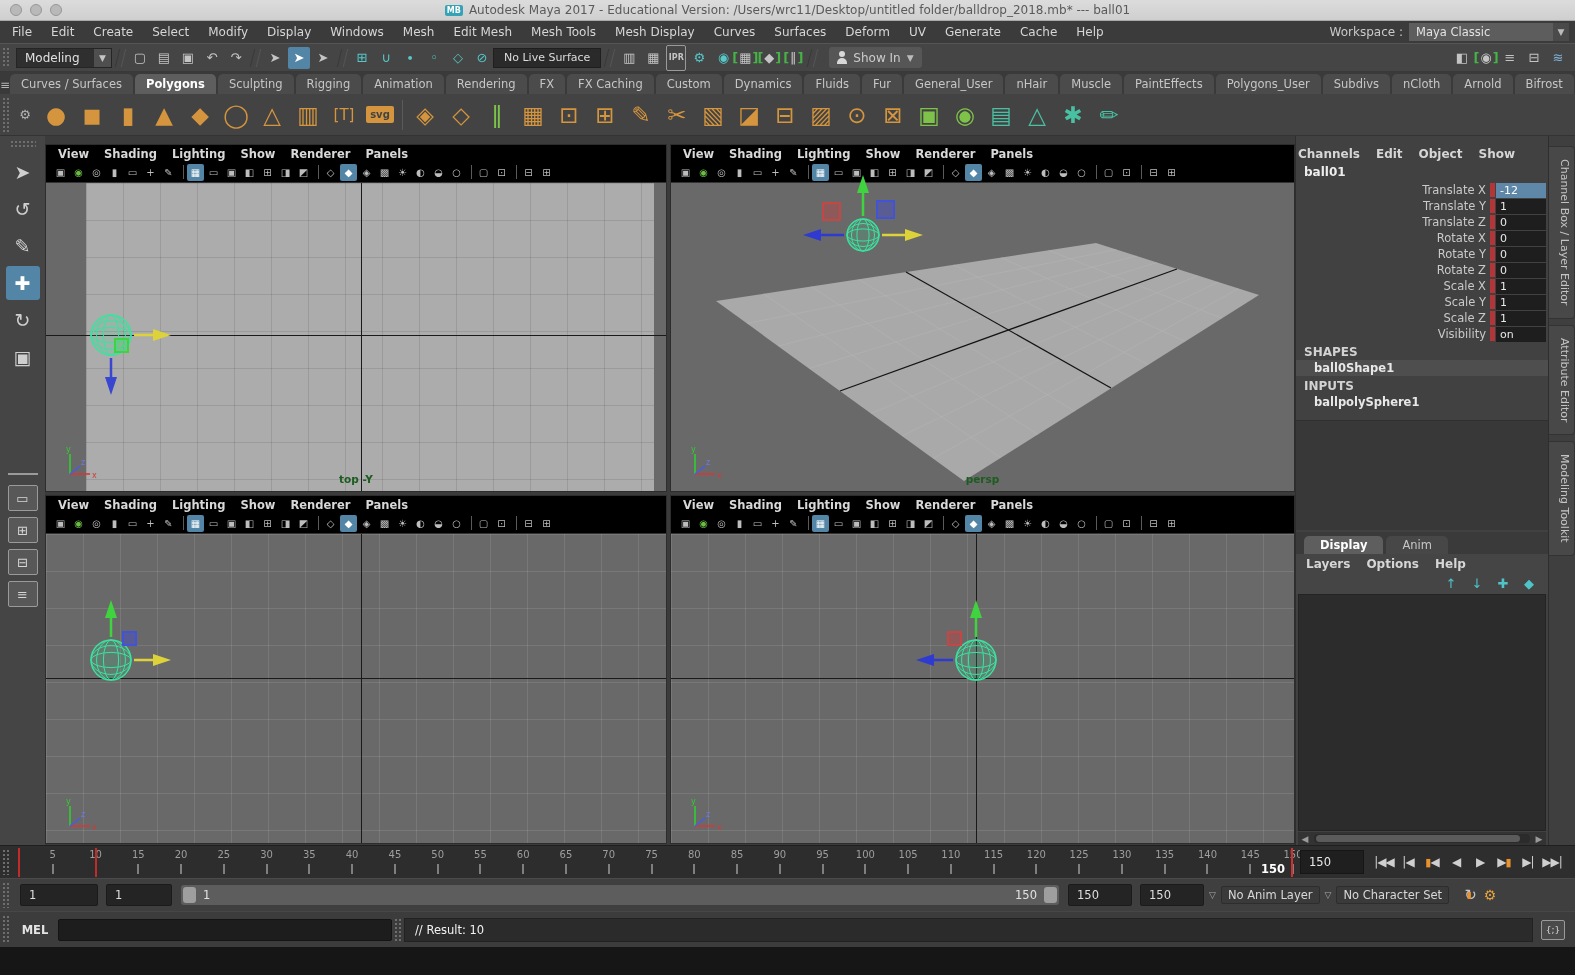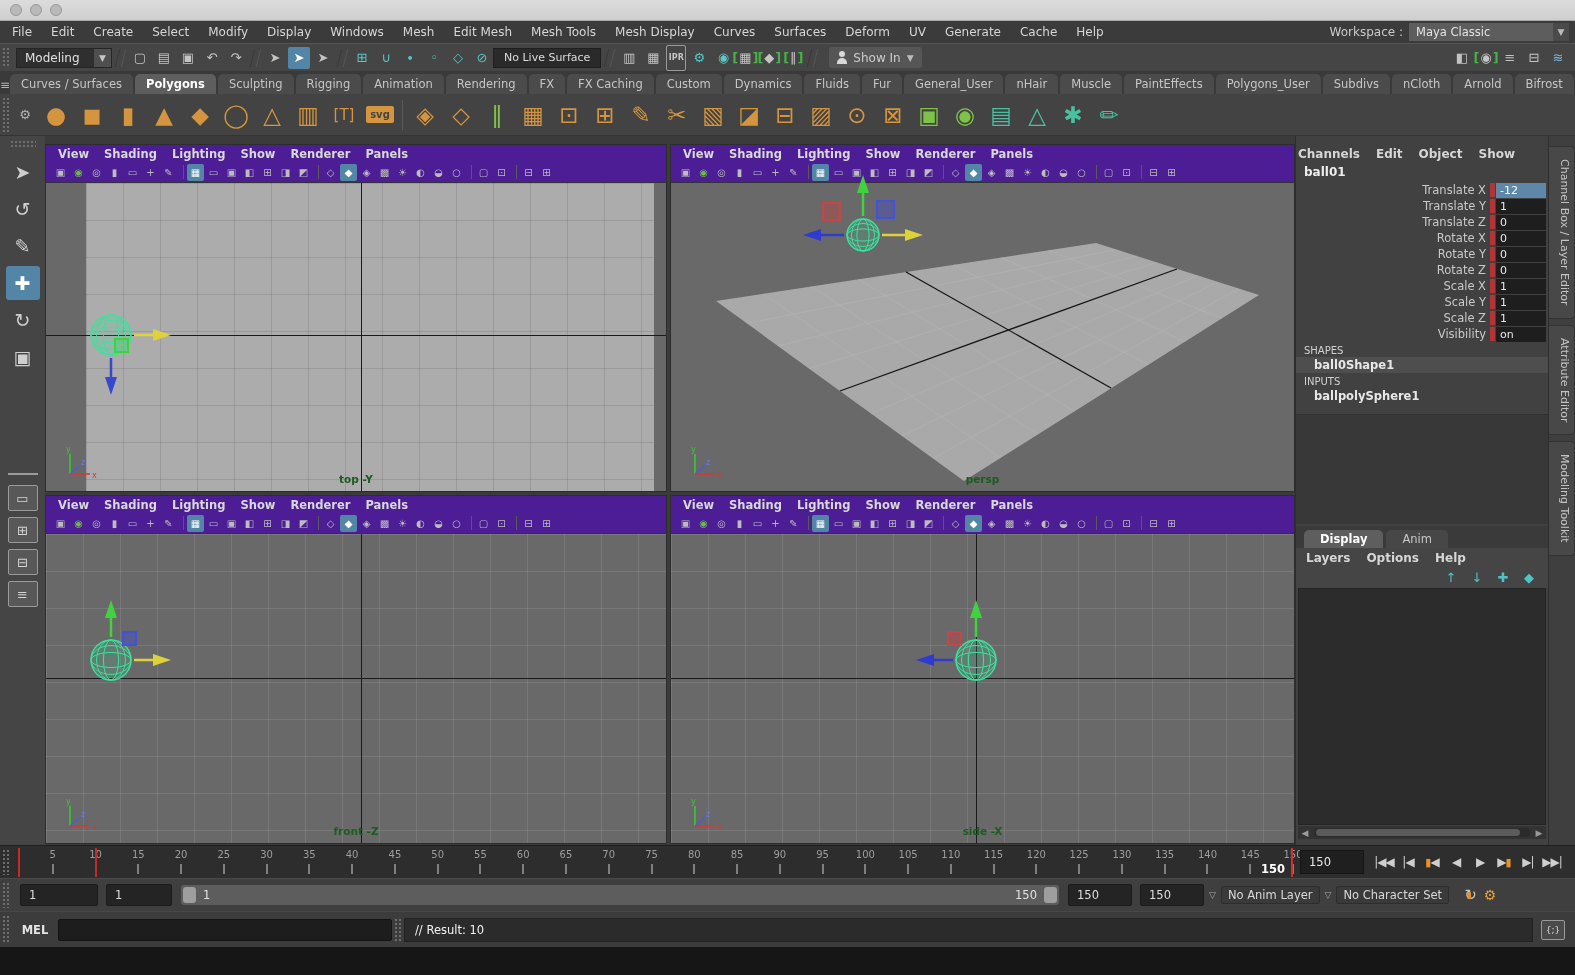--- a/index.html
+++ b/index.html
@@ -65,21 +65,21 @@
   .tool.active { background:#5285a6; color:#fff; }
   .tb-sep { width:30px; height:2px; background:#9a9a9a; margin:96px 0 10px 0; }
   .layoutbtn { width:30px; height:26px; border:1px solid #9a9a9a; background:#585858; color:#d6d6d6; display:flex; align-items:center; justify-content:center; font-size:13px; margin-bottom:6px; border-radius:2px; }
 
   .vp-area { position:absolute; left:45px; top:0; width:1250px; height:709px; background:#3b3b3b; }
   .viewport { position:absolute; border:1px solid #2d2d2d; background:#696969; overflow:hidden; }
   .vp-tl { left:0; top:8px; width:622px; height:348px; }
   .vp-tr { left:625px; top:8px; width:625px; height:348px; }
   .vp-bl { left:0; top:359px; width:622px; height:349px; }
   .vp-br { left:625px; top:359px; width:625px; height:349px; }
-  .vp-header { height:38px; background:#4c1d95; border-bottom:1px solid #333; }
+  .vp-header { height:38px; background:#000000; border-bottom:1px solid #333; }
   .vp-menus { display:flex; gap:15px; padding:1px 0 0 12px; height:16px; align-items:center; }
   .vp-menu-item { color:#d8d8d8; font-size:11.5px; font-weight:bold; }
   .vp-iconbar { display:flex; align-items:center; gap:1px; padding-left:6px; height:22px; }
   .vp-icon { width:17px; height:17px; display:flex; align-items:center; justify-content:center; color:#bdbdbd; font-size:10px; border-radius:2px; }
   .vp-icon.active { background:#5285a6; color:#fff; }
   .vp-icon.green { color:#6abe45; }
   .vp-sep { width:4px; height:14px; border-right:1px solid #5a5a5a; margin:0 2px; }
   .vp-content { position:absolute; left:0; top:38px; right:0; bottom:0; background:#696969; }
   .vp-label { position:absolute; bottom:6px; left:0; right:0; text-align:center; color:#1c5c20; font-weight:bold; font-size:10.5px; z-index:5; }
   .gizmo { position:absolute; left:14px; bottom:6px; z-index:5; }
@@ -98,21 +98,21 @@
   
   .cbox { position:absolute; left:1295px; top:0; width:253px; height:709px; background:#414141; border-left:1px solid #2e2e2e; padding-top:8px; }
   .cbox-menus { display:flex; gap:16px; padding-left:2px; height:19px; align-items:center; }
   .cbox-menu-item { color:#d6d6d6; font-size:12px; font-weight:bold; }
   .cbox-objname { color:#ededed; font-weight:bold; font-size:12px; padding:2px 0 3px 8px; }
   .attr-row { display:flex; align-items:center; height:16px;justify-content:center; }
   .attr-label { flex:1; text-align:right; color:#c9c9c9; font-size:11.5px; padding-right:4px; }
   .key-bar { width:5px; height:14px; background:#b23538; }
   .attr-value { width:50px; height:15px; background:#1e1e1e; color:#e8e8e8; font-size:11px; padding-left:4px; margin:0 2px 0 1px; line-height:15px; }
   .attr-row.selected .attr-value { background:#5e87a8; color:#fff; }
-  .cbox-section { color:#d2d2d2; font-weight:normal; font-size:10px; padding:3px 0 1px 8px; }
+  .cbox-section { color:#d2d2d2; font-weight:bold; font-size:12px; padding:3px 0 1px 8px; }
   .cbox-node { background:#4e4e4e; color:#e8e8e8; font-weight:bold; font-size:11.5px; padding:1px 0 1px 18px; height:16px; }
   .cbox-node.plain { background:transparent; }
   .cbox-void { height:110px; background:#383838; margin-top:10px; border-top:1px solid #303030; }
   .layer-tabs { display:flex; align-items:flex-end; height:22px; padding-left:8px; background:#3a3a3a; margin-top:2px; }
   .layer-tab { background:#474747; color:#c6c6c6; font-size:11.5px; padding:2px 16px; border-radius:5px 5px 0 0; margin-right:3px; }
   .layer-tab.active { background:#5e5e5e; color:#fff; font-weight:bold; }
   .layer-menus { display:flex; gap:16px; padding-left:10px; height:19px; align-items:center; background:#454545; }
   .layer-menu-item { color:#d6d6d6; font-size:12px; font-weight:bold; }
   .layer-iconrow { display:flex; justify-content:flex-end; gap:8px; padding:3px 10px 3px 0; background:#454545; }
   .layer-icon { color:#4fc3c7; font-size:13px; width:18px; text-align:center; }
@@ -159,20 +159,23 @@
 </head>
 <body>
 
 <div class="app">
 
   <div class="titlebar">
     <div class="tlights">
       <div class="tlight"></div>
       <div class="tlight"></div>
       <div class="tlight"></div>
+    </div>
+    <div class="title-center">
+      <span class="doc-badge">MB</span><span>Autodesk Maya 2017 - Educational Version: /Users/wrc11/Desktop/untitled folder/balldrop_2018.mb*  ---  ball01</span>
     </div>
   </div>
 
   <div class="menubar">
 
   <span class="menu-item">File</span>
       <span class="menu-item">Edit</span>
       <span class="menu-item">Create</span>
       <span class="menu-item">Select</span>
       <span class="menu-item">Modify</span>
@@ -570,21 +573,20 @@
                 <rect x="82" y="42" width="13" height="13" fill="rgba(70,80,200,.5)" stroke="#4353d6" stroke-width="2"></rect>
               </svg></div>
           <div class="gizmo"><svg width="44" height="40">
     <line x1="10" y1="32" x2="10" y2="12" stroke="#2fce2f" stroke-width="1.6"></line>
     <text x="6" y="10" fill="#2fce2f" font-size="8">y</text>
     <line x1="10" y1="32" x2="30" y2="32" stroke="#d03a3a" stroke-width="1.6"></line>
     <text x="32" y="36" fill="#d03a3a" font-size="8">x</text>
     <line x1="10" y1="32" x2="20" y2="24" stroke="#4a5ce0" stroke-width="1.6"></line>
     <text x="21" y="23" fill="#6a78e8" font-size="8">z</text>
   </svg></div>
-          <div class="vp-label">front  -Z</div>
         </div>
       </div>
 
       <div class="viewport vp-br">
         <div class="vp-header">
           <div class="vp-menus">
               <span class="vp-menu-item">View</span>
               <span class="vp-menu-item">Shading</span>
               <span class="vp-menu-item">Lighting</span>
               <span class="vp-menu-item">Show</span>
@@ -640,21 +642,20 @@
                 <rect x="42" y="42" width="13" height="13" fill="rgba(190,70,70,.5)" stroke="#c24848" stroke-width="2"></rect>
               </svg></div>
           <div class="gizmo"><svg width="44" height="40">
     <line x1="10" y1="32" x2="10" y2="12" stroke="#2fce2f" stroke-width="1.6"></line>
     <text x="6" y="10" fill="#2fce2f" font-size="8">y</text>
     <line x1="10" y1="32" x2="30" y2="32" stroke="#d03a3a" stroke-width="1.6"></line>
     <text x="32" y="36" fill="#d03a3a" font-size="8">x</text>
     <line x1="10" y1="32" x2="20" y2="24" stroke="#4a5ce0" stroke-width="1.6"></line>
     <text x="21" y="23" fill="#6a78e8" font-size="8">z</text>
   </svg></div>
-          <div class="vp-label">side  -X</div>
         </div>
       </div>
     </div>
 
     <div class="cbox">
       <div class="cbox-menus">
 
       <span class="cbox-menu-item">Channels</span>
           <span class="cbox-menu-item">Edit</span>
           <span class="cbox-menu-item">Object</span>

